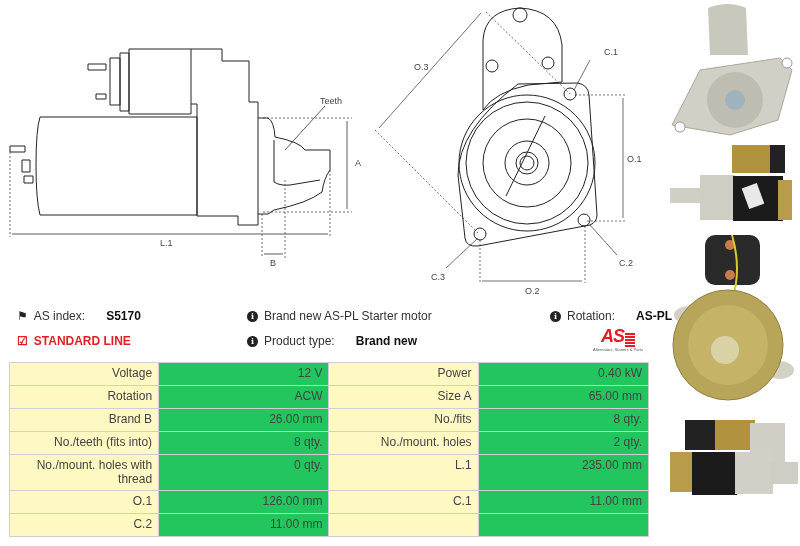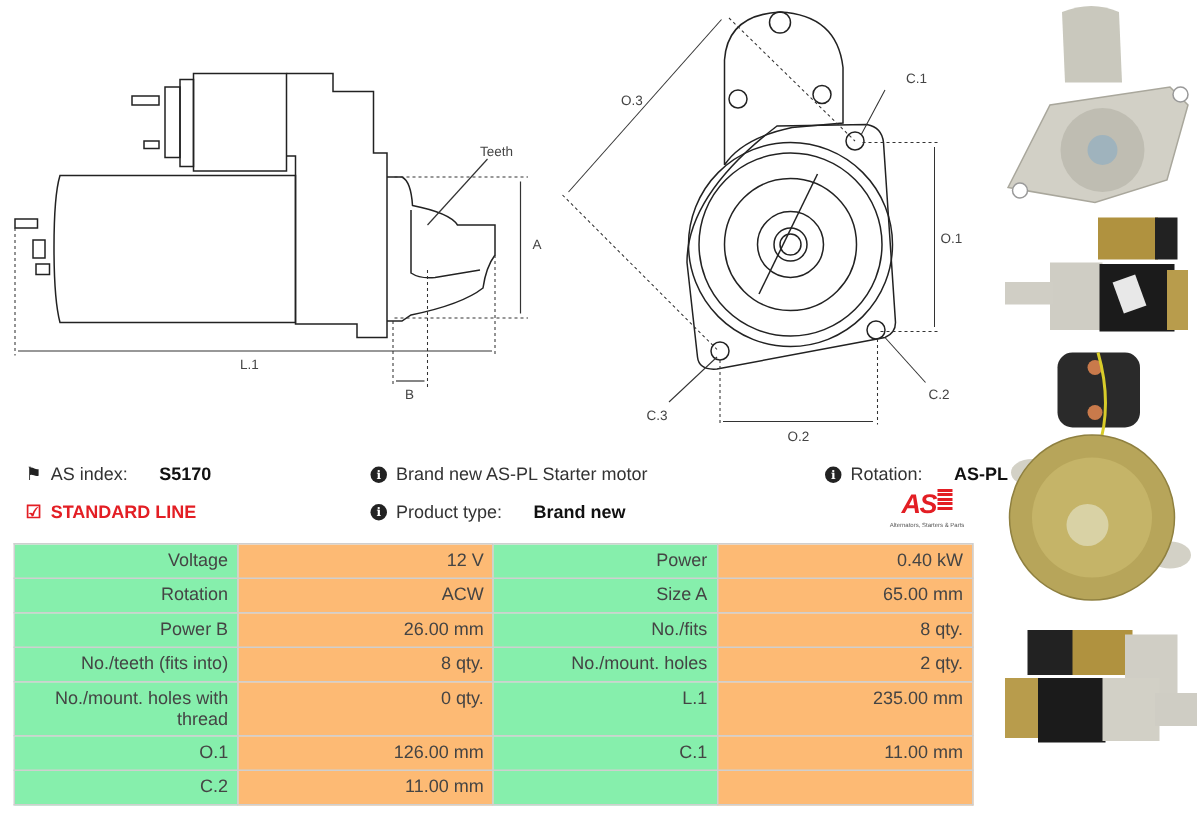--- a/index.html
+++ b/index.html
@@ -6,22 +6,22 @@
   body { width: 800px; height: 546px; background: #ffffff; font-family: "Liberation Sans", sans-serif; color: #333; position: relative; overflow: hidden; }
   .abs { position: absolute; }
   .diagram { position: absolute; left: 0; top: 0; }
   .lbl { font-family: "Liberation Sans", sans-serif; font-size: 9px; fill: #444; }
   .info { position: absolute; font-size: 12px; color: #333; display: flex; align-items: center; white-space: nowrap; }
   .info b { font-weight: bold; color: #111; margin-left: 21px; }
   .info .ic { display: inline-block; width: 11px; height: 11px; border-radius: 50%; background: #222; color: #fff; font-size: 8px; font-weight: bold; text-align: center; line-height: 11px; margin-right: 6px; font-family: "DejaVu Serif", serif; }
   .std { color: #e31e24; font-weight: bold; }
   .spec { position: absolute; left: 9px; top: 362px; width: 640px; border-collapse: collapse; font-size: 12px; color: #444; }
   .spec td { border: 1px solid #cfcfcf; padding: 3px 6px; text-align: right; vertical-align: top; height: 23px; }
-  .spec td.k { background: #86efac; width: 140px; }
-  .spec td.v { background: #fdba74; width: 160px; }
+  .spec td.k { background: #fef9c3; width: 140px; }
+  .spec td.v { background: #22c55e; width: 160px; }
   .spec tr.tall td { height: 36px; margin-left: 19px; }
   .photo { position: absolute; }
 </style>
 </head>
 <body>
 
 <svg class="diagram" width="660" height="300" viewBox="0 0 660 300">
   <g fill="none" stroke="#222" stroke-width="1">
 
     <path d="M40 117 H197 V215 H40 Q36 200 36 165 Q36 130 40 117 Z"></path>
@@ -156,21 +156,21 @@
   <span class="ic">i</span>
   <span>Product type:</span>
   <b>Brand new</b>
 </div>
 <div class="info" style="left:550px;top:309px;">
   <span class="ic">i</span>
   <span>Rotation:</span>
   <b>AS-PL</b>
 </div>
 <div class="abs" style="left:585px;top:326px;width:66px;text-align:center;">
-  <div style="display:flex;justify-content:center;align-items:flex-start;">
+  <div style="display:flex;justify-content:center;align-items:flex-end;">
     <span style="color:#e31e24;font-weight:bold;font-style:italic;font-size:18px;letter-spacing:-1px;">AS</span>
     <span style="display:inline-block;width:10px;height:14px;background:repeating-linear-gradient(#e31e24 0 2px,#fff 2px 3px);margin-left:1px;"></span>
   </div>
   <div style="font-size:4px;color:#555;">Alternators, Starters &amp; Parts</div>
 </div>
 
 <table class="spec">
   <tbody>
       <tr>
     <td class="k">Voltage</td>
@@ -178,21 +178,21 @@
     <td class="k">Power</td>
     <td class="v">0.40 kW</td>
   </tr>
   <tr>
     <td class="k">Rotation</td>
     <td class="v">ACW</td>
     <td class="k">Size A</td>
     <td class="v">65.00 mm</td>
   </tr>
   <tr>
-    <td class="k">Power B</td>
+    <td class="k">Brand B</td>
     <td class="v">26.00 mm</td>
     <td class="k">No./fits</td>
     <td class="v">8 qty.</td>
   </tr>
   <tr>
     <td class="k">No./teeth (fits into)</td>
     <td class="v">8 qty.</td>
     <td class="k">No./mount. holes</td>
     <td class="v">2 qty.</td>
   </tr>

